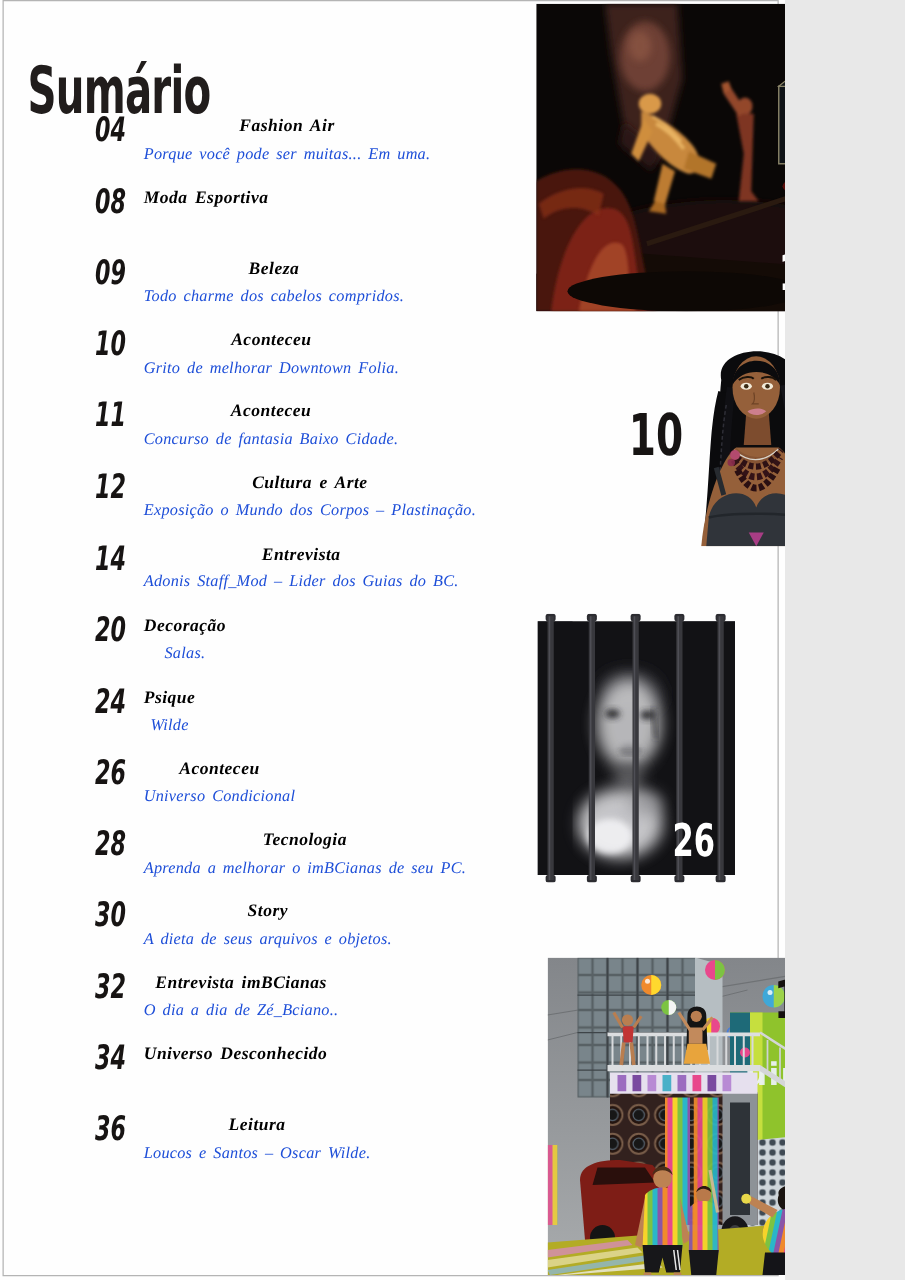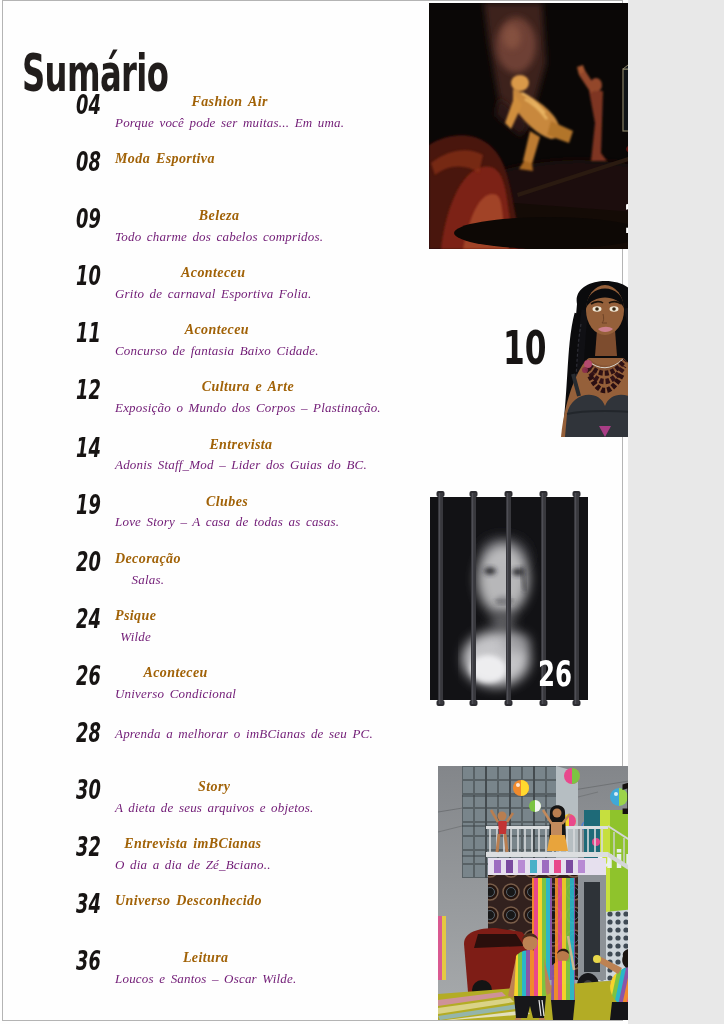--- a/index.html
+++ b/index.html
@@ -9,22 +9,22 @@
 
   .mag-title{position:absolute;left:22px;top:12px;font-family:"DejaVu Sans",sans-serif;
              font-weight:800;font-size:52px;line-height:1;letter-spacing:-1px;
              transform:scaleX(.62);transform-origin:left top;color:#211d1c;}
 
   .toc{position:absolute;left:76px;top:94px;width:348px;font-style:italic;}
   .toc-entry{display:flex;height:57.1px;box-sizing:border-box;align-items:flex-start;}
   .toc-num{width:30px;flex:0 0 30px;font-family:"DejaVu Sans",sans-serif;font-weight:800;
            font-size:27px;line-height:.85;color:#171413;transform:scaleX(.66);transform-origin:left top;}
   .toc-text{margin-left:9px;}
-  .toc-title{font-weight:bold;font-size:14px;line-height:1.2;letter-spacing:.4px;word-spacing:2px;color:#a16207;}
-  .toc-sub{font-size:13px;line-height:1.2;letter-spacing:.2px;word-spacing:2px;color:#701a75;margin-top:4px;}
+  .toc-title{font-weight:bold;font-size:14px;line-height:1.2;letter-spacing:.4px;word-spacing:2px;color:#000000;}
+  .toc-sub{font-size:13px;line-height:1.2;letter-spacing:.2px;word-spacing:2px;color:#1d4ed8;margin-top:4px;}
 
   .photo{position:absolute;overflow:visible;}
   .photo svg{display:block;}
   .photo-num{position:absolute;font-family:"DejaVu Sans",sans-serif;font-weight:800;
              transform:scaleX(.68);transform-origin:center;line-height:1;}
   .num-12{right:6px;bottom:10px;font-size:40px;color:#fff;}
   .num-26{right:8px;bottom:14px;font-size:36px;color:#fff;}
   .num-10c{right:4px;top:13px;font-size:42px;color:#14100e;}
   .num-10a{position:absolute;left:503px;top:325px;font-family:"DejaVu Sans",sans-serif;
            font-weight:800;font-size:46px;line-height:1;color:#171413;transform:scaleX(.68);transform-origin:left top;}
@@ -57,21 +57,21 @@
       <div class="toc-num">09</div>
       <div class="toc-text">
         <div class="toc-title">Beleza</div>
         <div class="toc-sub">Todo charme dos cabelos compridos.</div>
       </div>
     </div>
       <div class="toc-entry">
       <div class="toc-num">10</div>
       <div class="toc-text">
         <div class="toc-title">Aconteceu</div>
-        <div class="toc-sub">Grito de carnaval Esportiva Folia.</div>
+        <div class="toc-sub">Grito de melhorar Downtown Folia.</div>
       </div>
     </div>
       <div class="toc-entry">
       <div class="toc-num">11</div>
       <div class="toc-text">
         <div class="toc-title">Aconteceu</div>
         <div class="toc-sub">Concurso de fantasia Baixo Cidade.</div>
       </div>
     </div>
       <div class="toc-entry">
@@ -82,27 +82,20 @@
       </div>
     </div>
       <div class="toc-entry">
       <div class="toc-num">14</div>
       <div class="toc-text">
         <div class="toc-title">Entrevista</div>
         <div class="toc-sub">Adonis Staff_Mod – Lider dos Guias do BC.</div>
       </div>
     </div>
       <div class="toc-entry">
-      <div class="toc-num">19</div>
-      <div class="toc-text">
-        <div class="toc-title">Clubes</div>
-        <div class="toc-sub">Love Story – A casa de todas as casas.</div>
-      </div>
-    </div>
-      <div class="toc-entry">
       <div class="toc-num">20</div>
       <div class="toc-text">
         <div class="toc-title">Decoração</div>
         <div class="toc-sub">Salas.</div>
       </div>
     </div>
       <div class="toc-entry">
       <div class="toc-num">24</div>
       <div class="toc-text">
         <div class="toc-title">Psique</div>
@@ -112,20 +105,21 @@
       <div class="toc-entry">
       <div class="toc-num">26</div>
       <div class="toc-text">
         <div class="toc-title">Aconteceu</div>
         <div class="toc-sub">Universo Condicional</div>
       </div>
     </div>
       <div class="toc-entry">
       <div class="toc-num">28</div>
       <div class="toc-text">
+        <div class="toc-title">Tecnologia</div>
         <div class="toc-sub">Aprenda a melhorar o imBCianas de seu PC.</div>
       </div>
     </div>
       <div class="toc-entry">
       <div class="toc-num">30</div>
       <div class="toc-text">
         <div class="toc-title">Story</div>
         <div class="toc-sub">A dieta de seus arquivos e objetos.</div>
       </div>
     </div>

